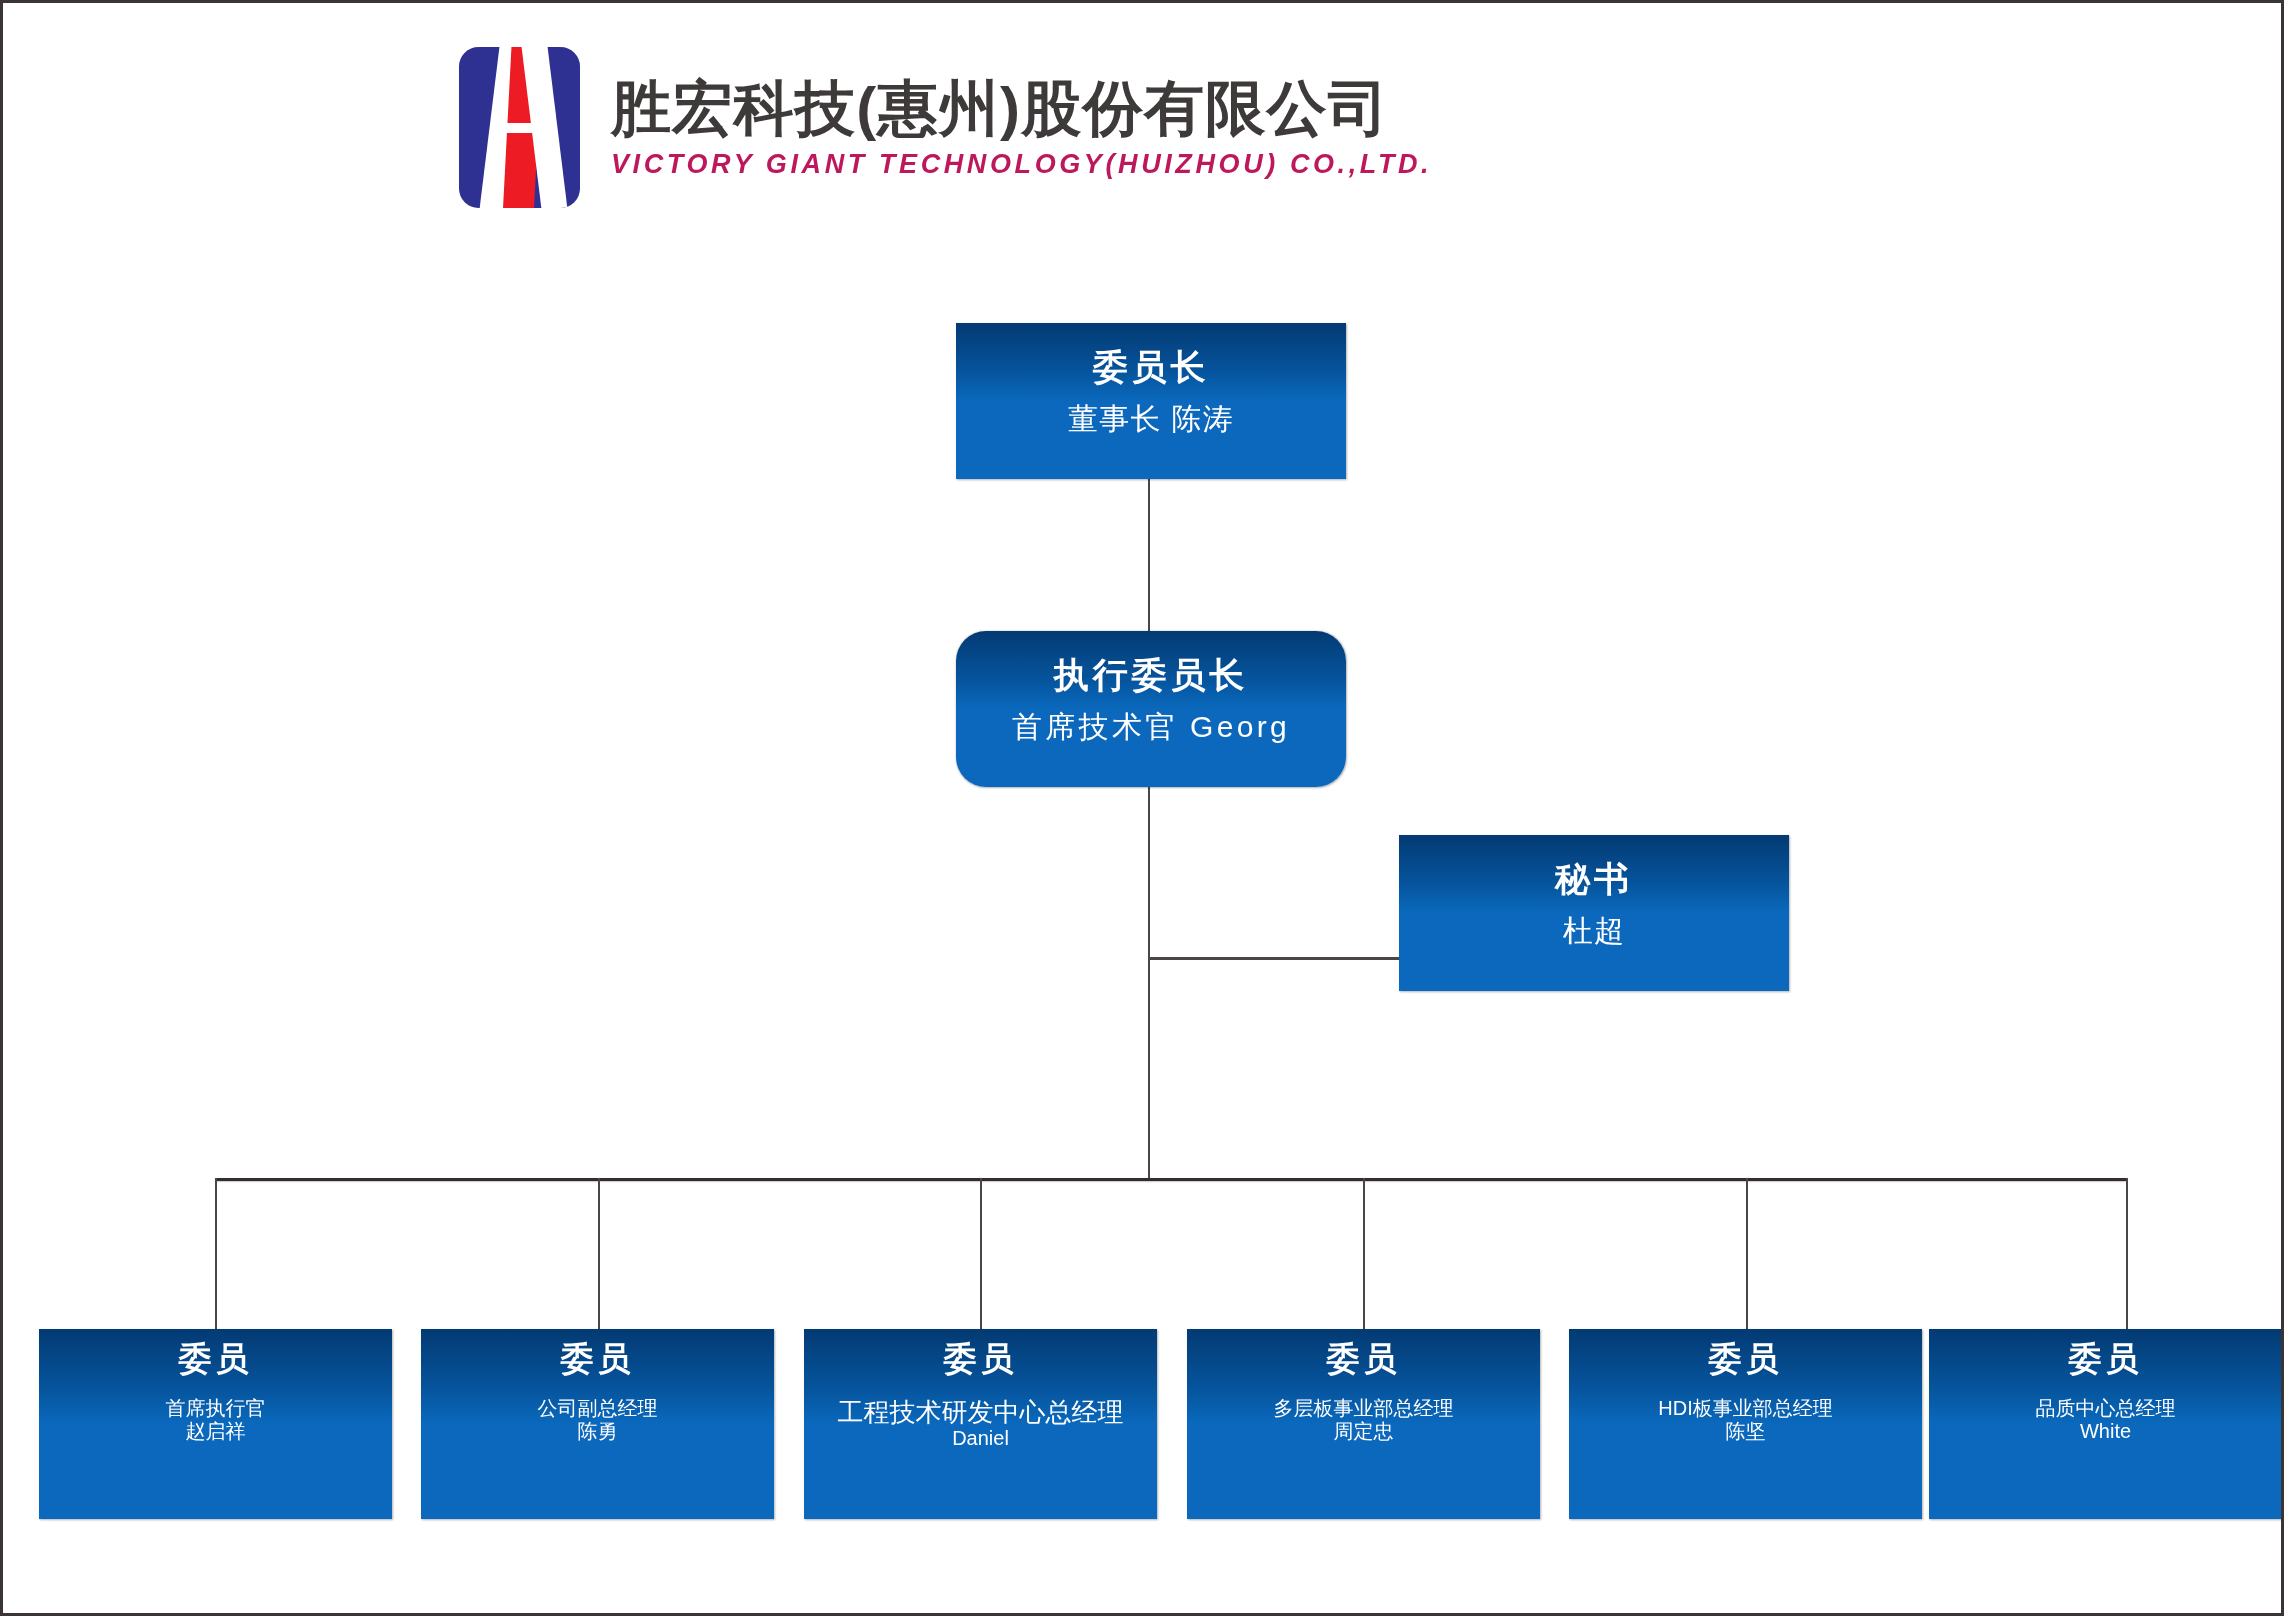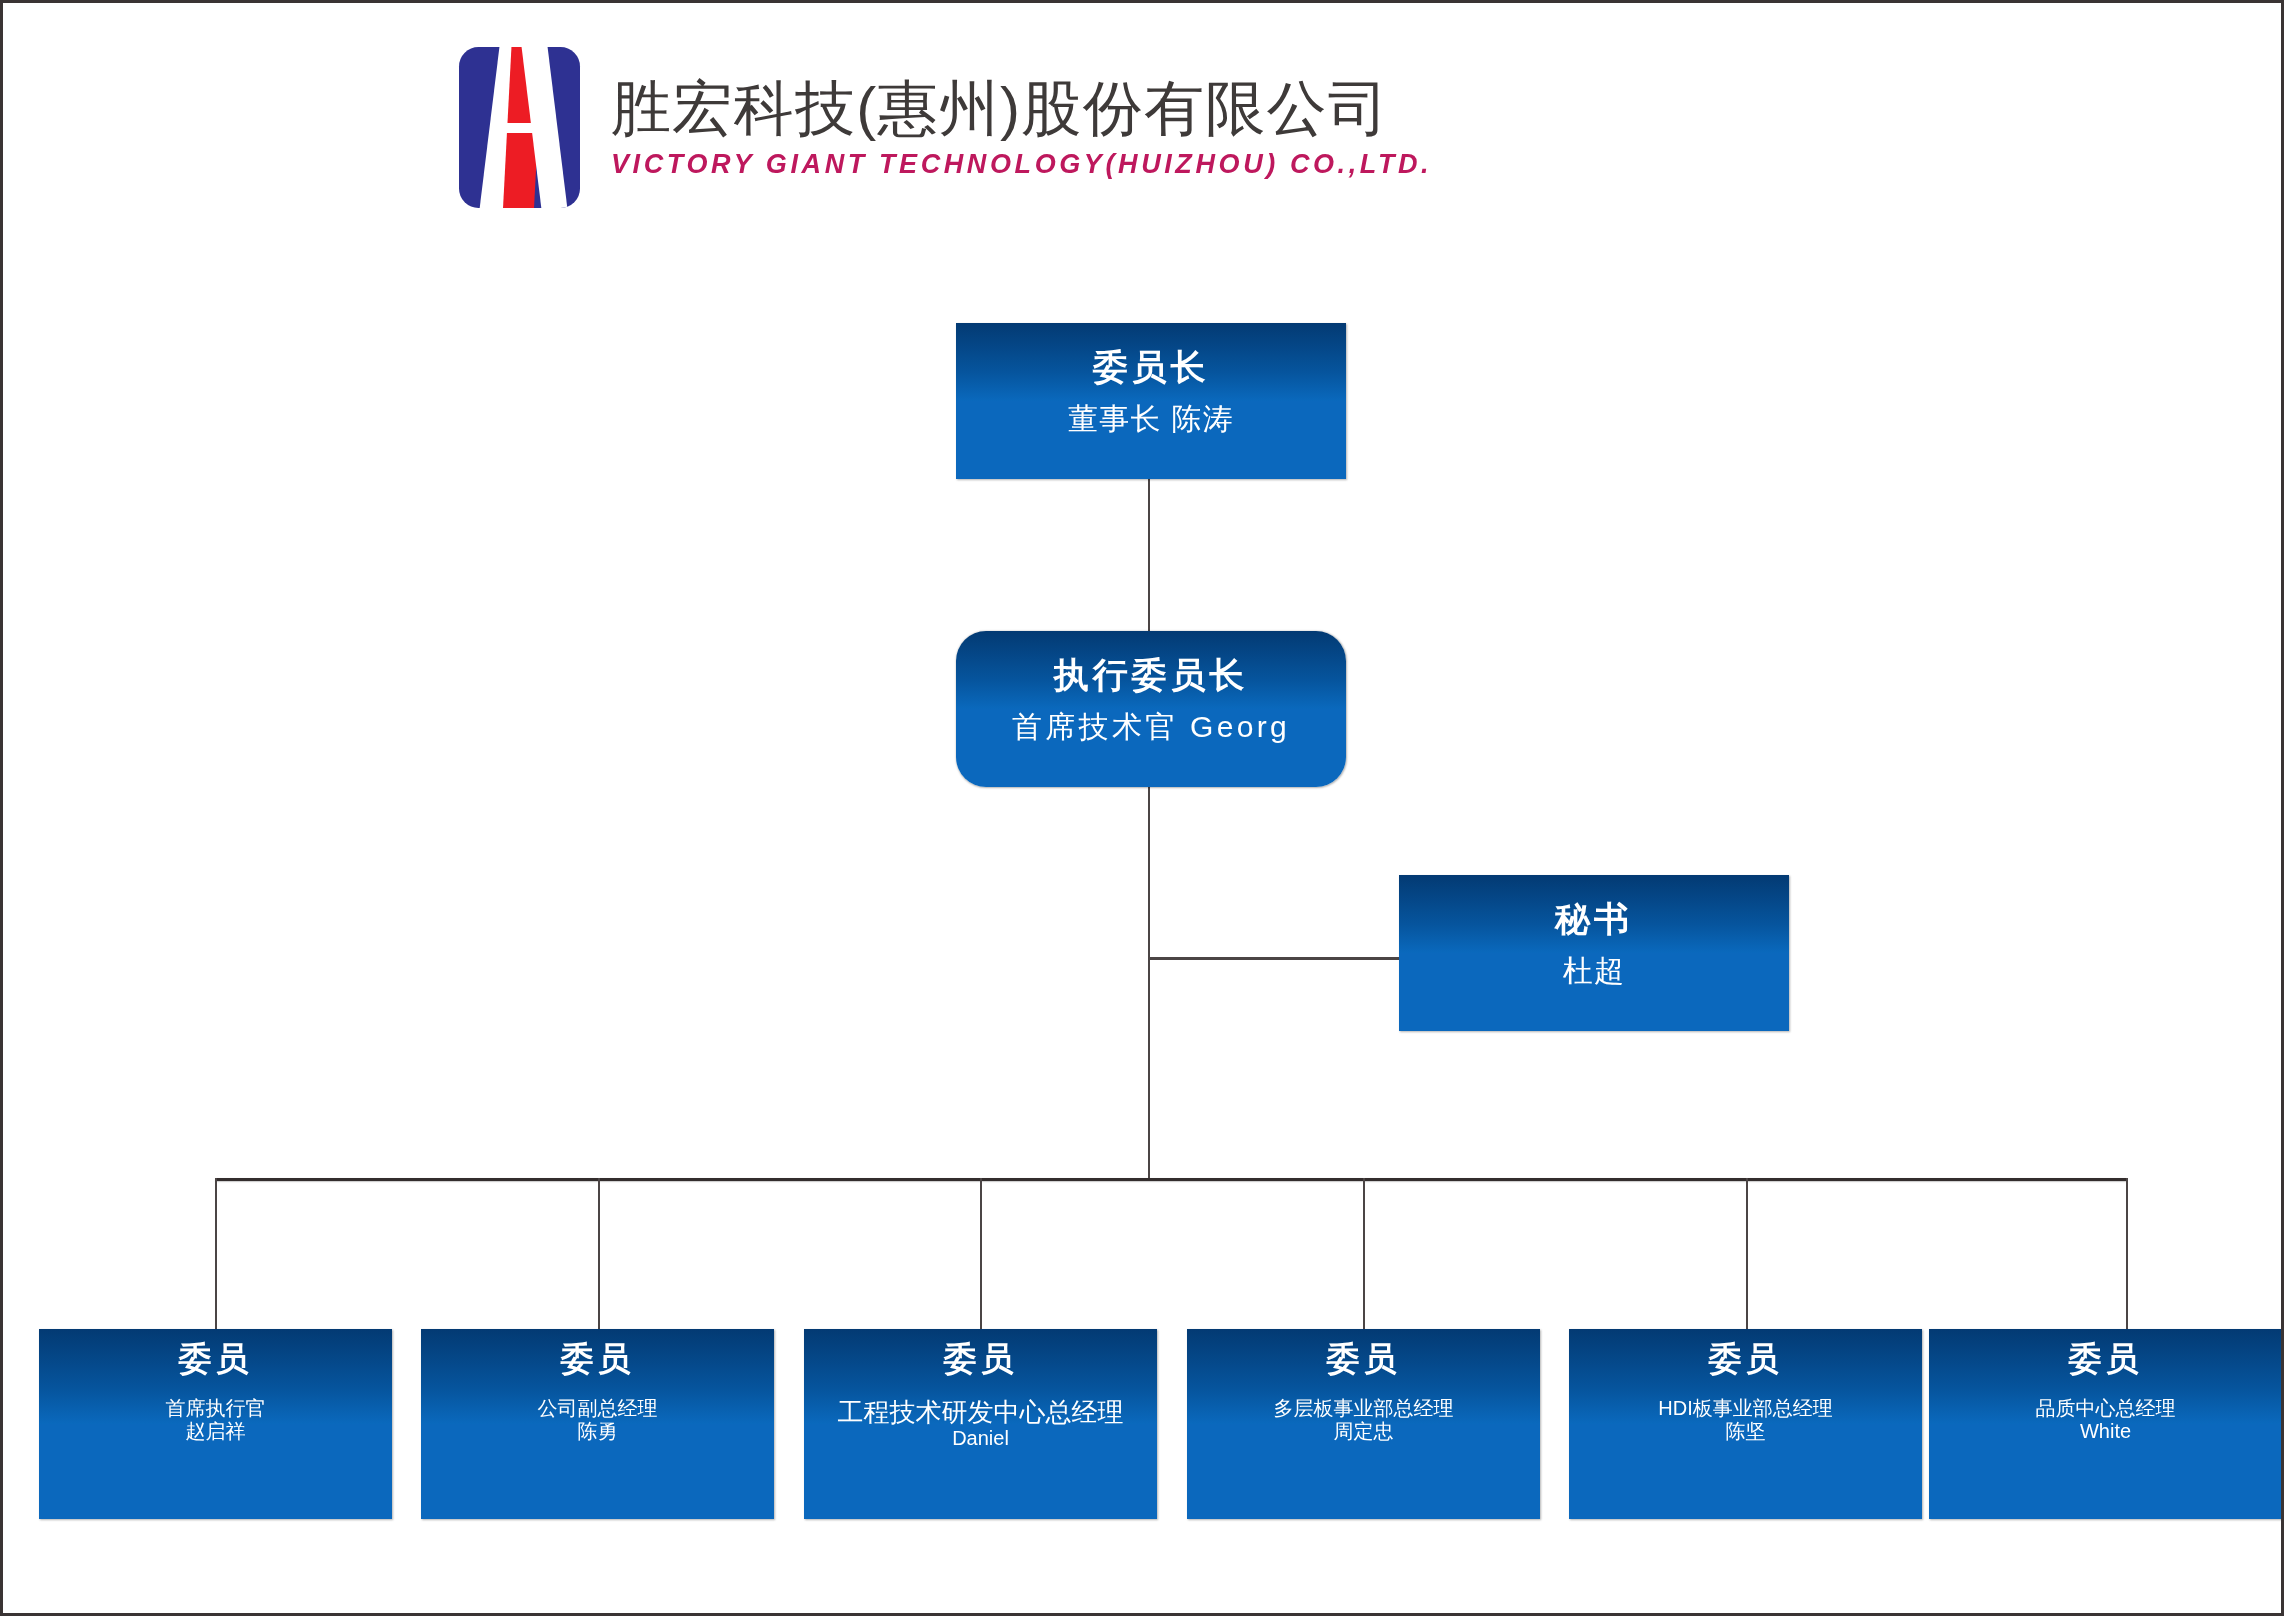--- a/index.html
+++ b/index.html
@@ -64,21 +64,21 @@
     top: 76px;
     width: 36px;
     height: 10.4px;
     background: #ffffff;
   }
 
   #header-text { display: flex; flex-direction: column; gap: 6.5px; }
 
   #company-name-cn {
     font-size: 60px;
-    font-weight: normal;
+    font-weight: bold;
     color: #3e3a39;
     letter-spacing: 1.3px;
     white-space: nowrap;
     line-height: 1.12;
   }
   #company-name-en {
     font-size: 27px;
     font-weight: bold;
     color: #be185d;
     letter-spacing: 3.6px;
@@ -179,21 +179,21 @@
   <div class="node lvl1" style="left:953px; top:320px;">
     <div class="node-title">委员长</div>
     <div class="node-sub">董事长 陈涛</div>
   </div>
 
   <div class="node lvl1" style="left:953px; top:628px;border-radius:30px;">
     <div class="node-title">执行委员长</div>
     <div class="node-sub latin">首席技术官 Georg</div>
   </div>
 
-  <div class="node lvl1" style="left:1396px; top:872px;">
+  <div class="node lvl1" style="left:1396px; top:832px;">
     <div class="node-title">秘书</div>
     <div class="node-sub">杜超</div>
   </div>
 
   <div class="node lvl3" style="left:36px; top:1326px;">
     <div class="node-title">委员</div>
     <div class="node-sub">首席执行官</div>
     <div class="node-sub">赵启祥</div>
   </div>
 

